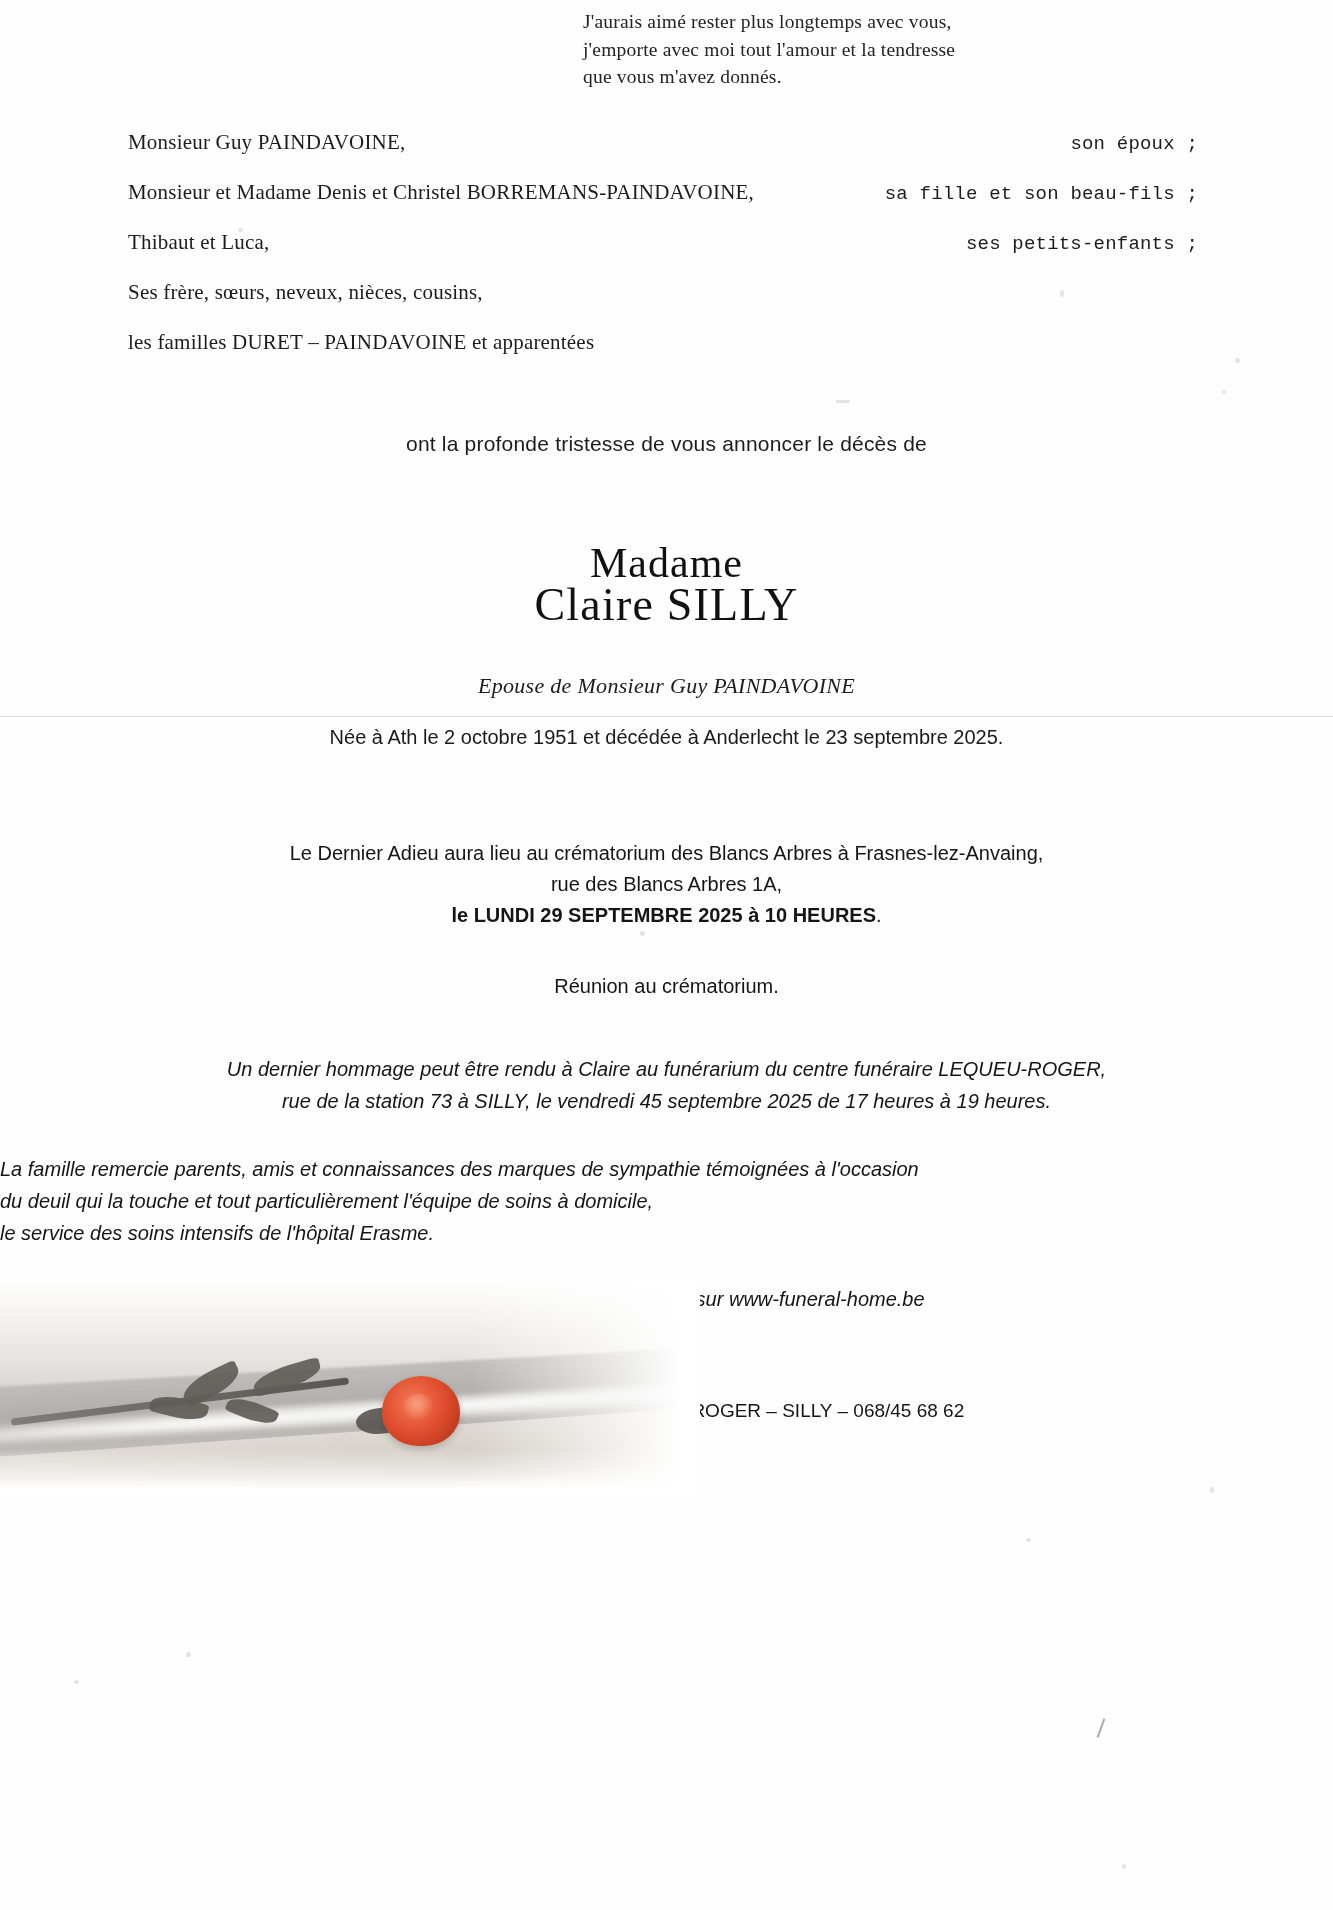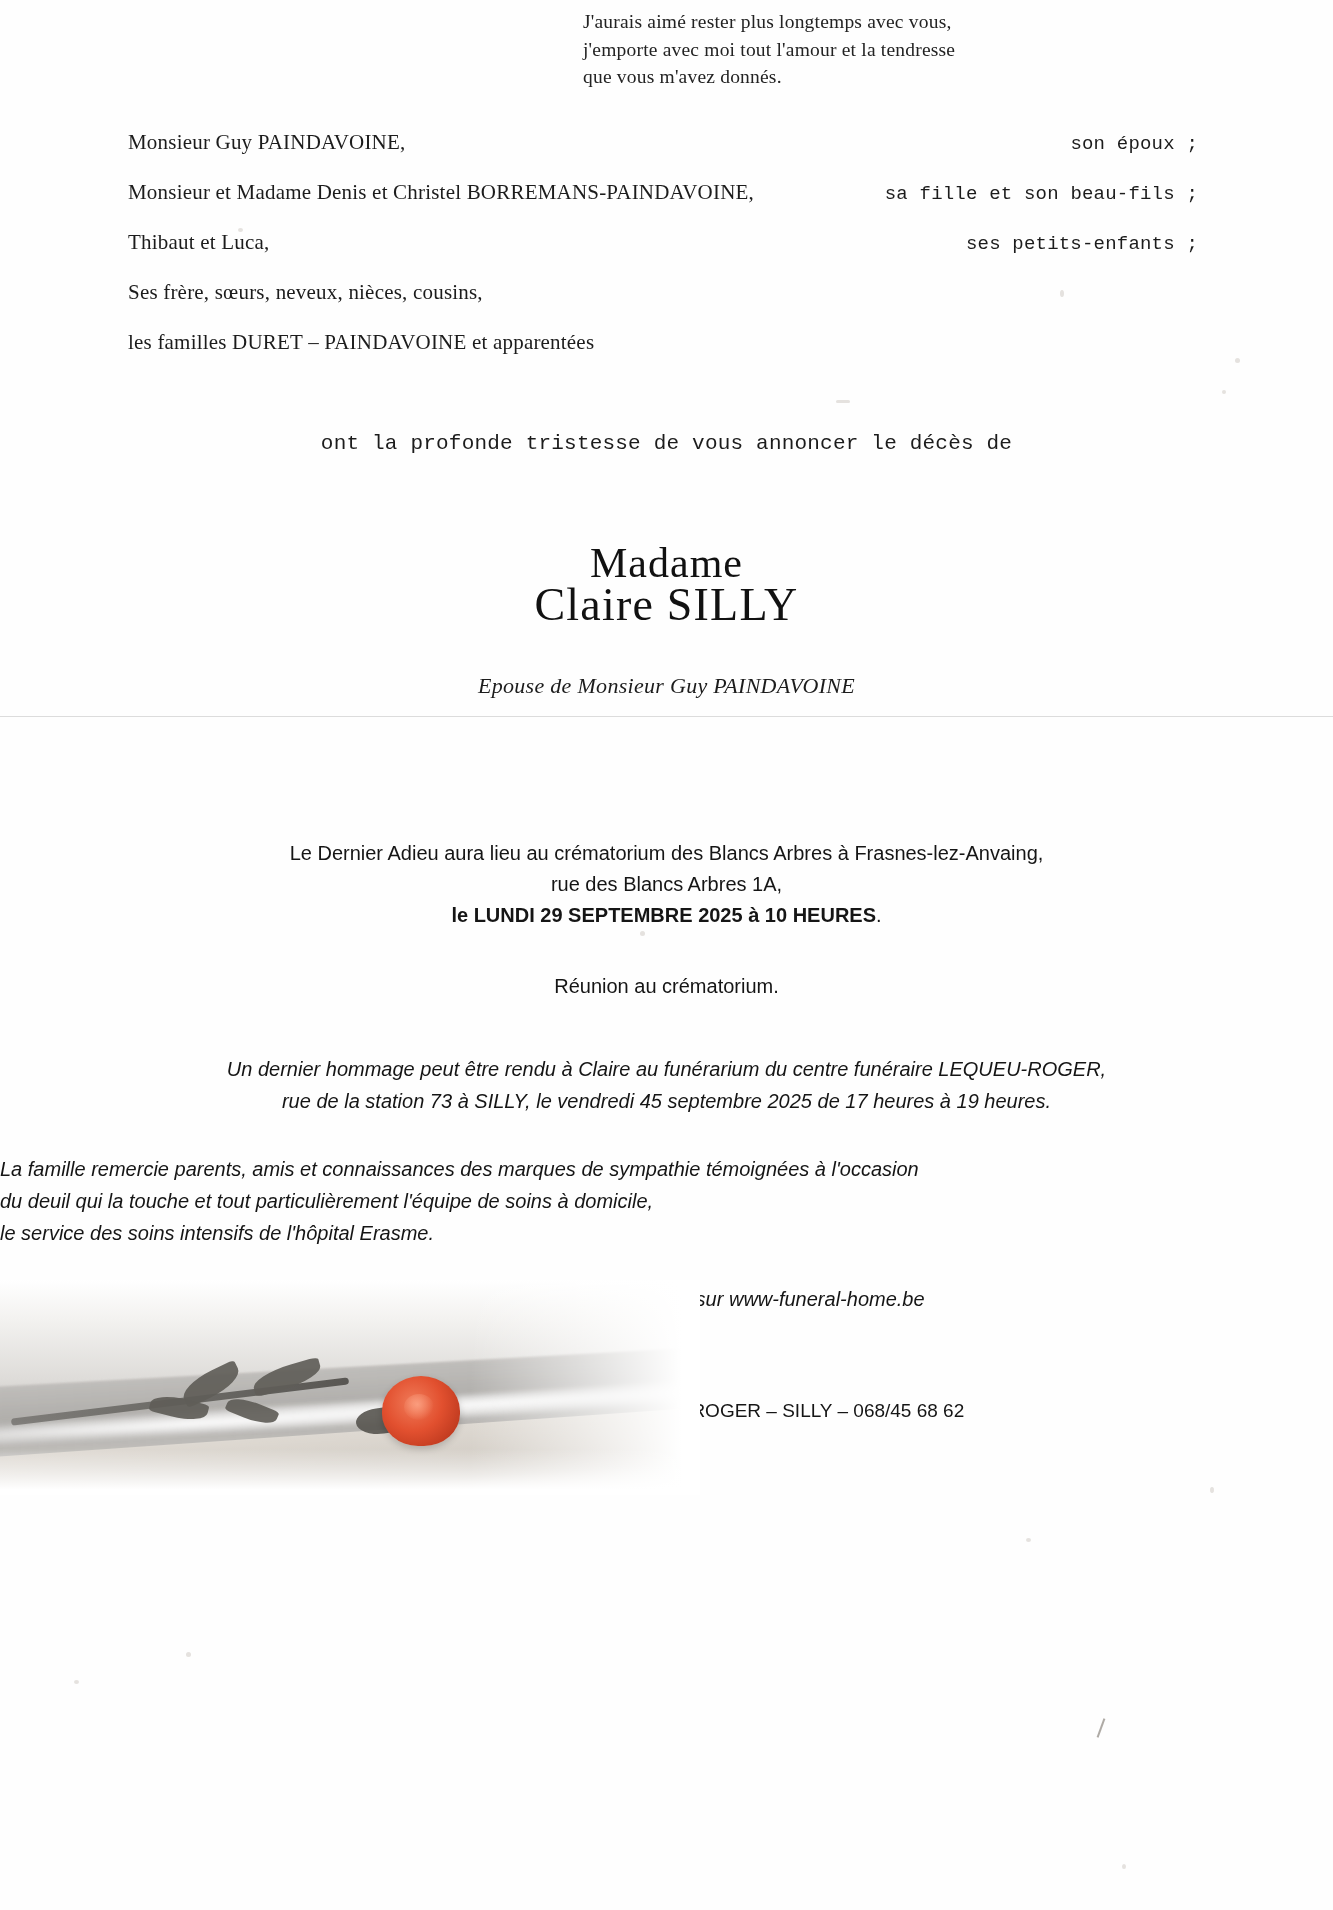--- a/index.html
+++ b/index.html
@@ -71,21 +71,21 @@
     padding-right: 20px;
   }
 
   
   .announce {
     position: absolute;
     left: 0;
     right: 0;
     top: 432px;
     text-align: center;
-    font-family: Liberation Mono, monospace;
+    font-family: Liberation Sans, sans-serif;
     font-size: 21px;
     color: #1c1c1c;
     letter-spacing: .2px;
   }
 
   
   .title-madame {
     position: absolute;
     left: 0; right: 0;
     top: 505px;
@@ -370,20 +370,21 @@
 
     </div>
   </div>
 
   <div class="announce">ont la profonde tristesse de vous annoncer le décès de</div>
 
   <div class="title-madame">Madame</div>
   <div class="title-name">Claire SILLY</div>
   <div class="spouse-of">Epouse de Monsieur Guy PAINDAVOINE</div>
   <div class="seam"></div>
+  <div class="birth-death">Née à Ath le 2 octobre 1951 et décédée à Anderlecht le 23 septembre 2025.</div>
 
   <div class="ceremony">
     <div>Le Dernier Adieu aura lieu au crématorium des Blancs Arbres à Frasnes-lez-Anvaing,</div>
     <div>rue des Blancs Arbres 1A,</div>
     <div>
       <span class="bold">le LUNDI 29 SEPTEMBRE 2025 à 10 HEURES</span><span>.</span>
     </div>
   </div>
 
   <div class="reunion">Réunion au crématorium.</div>

